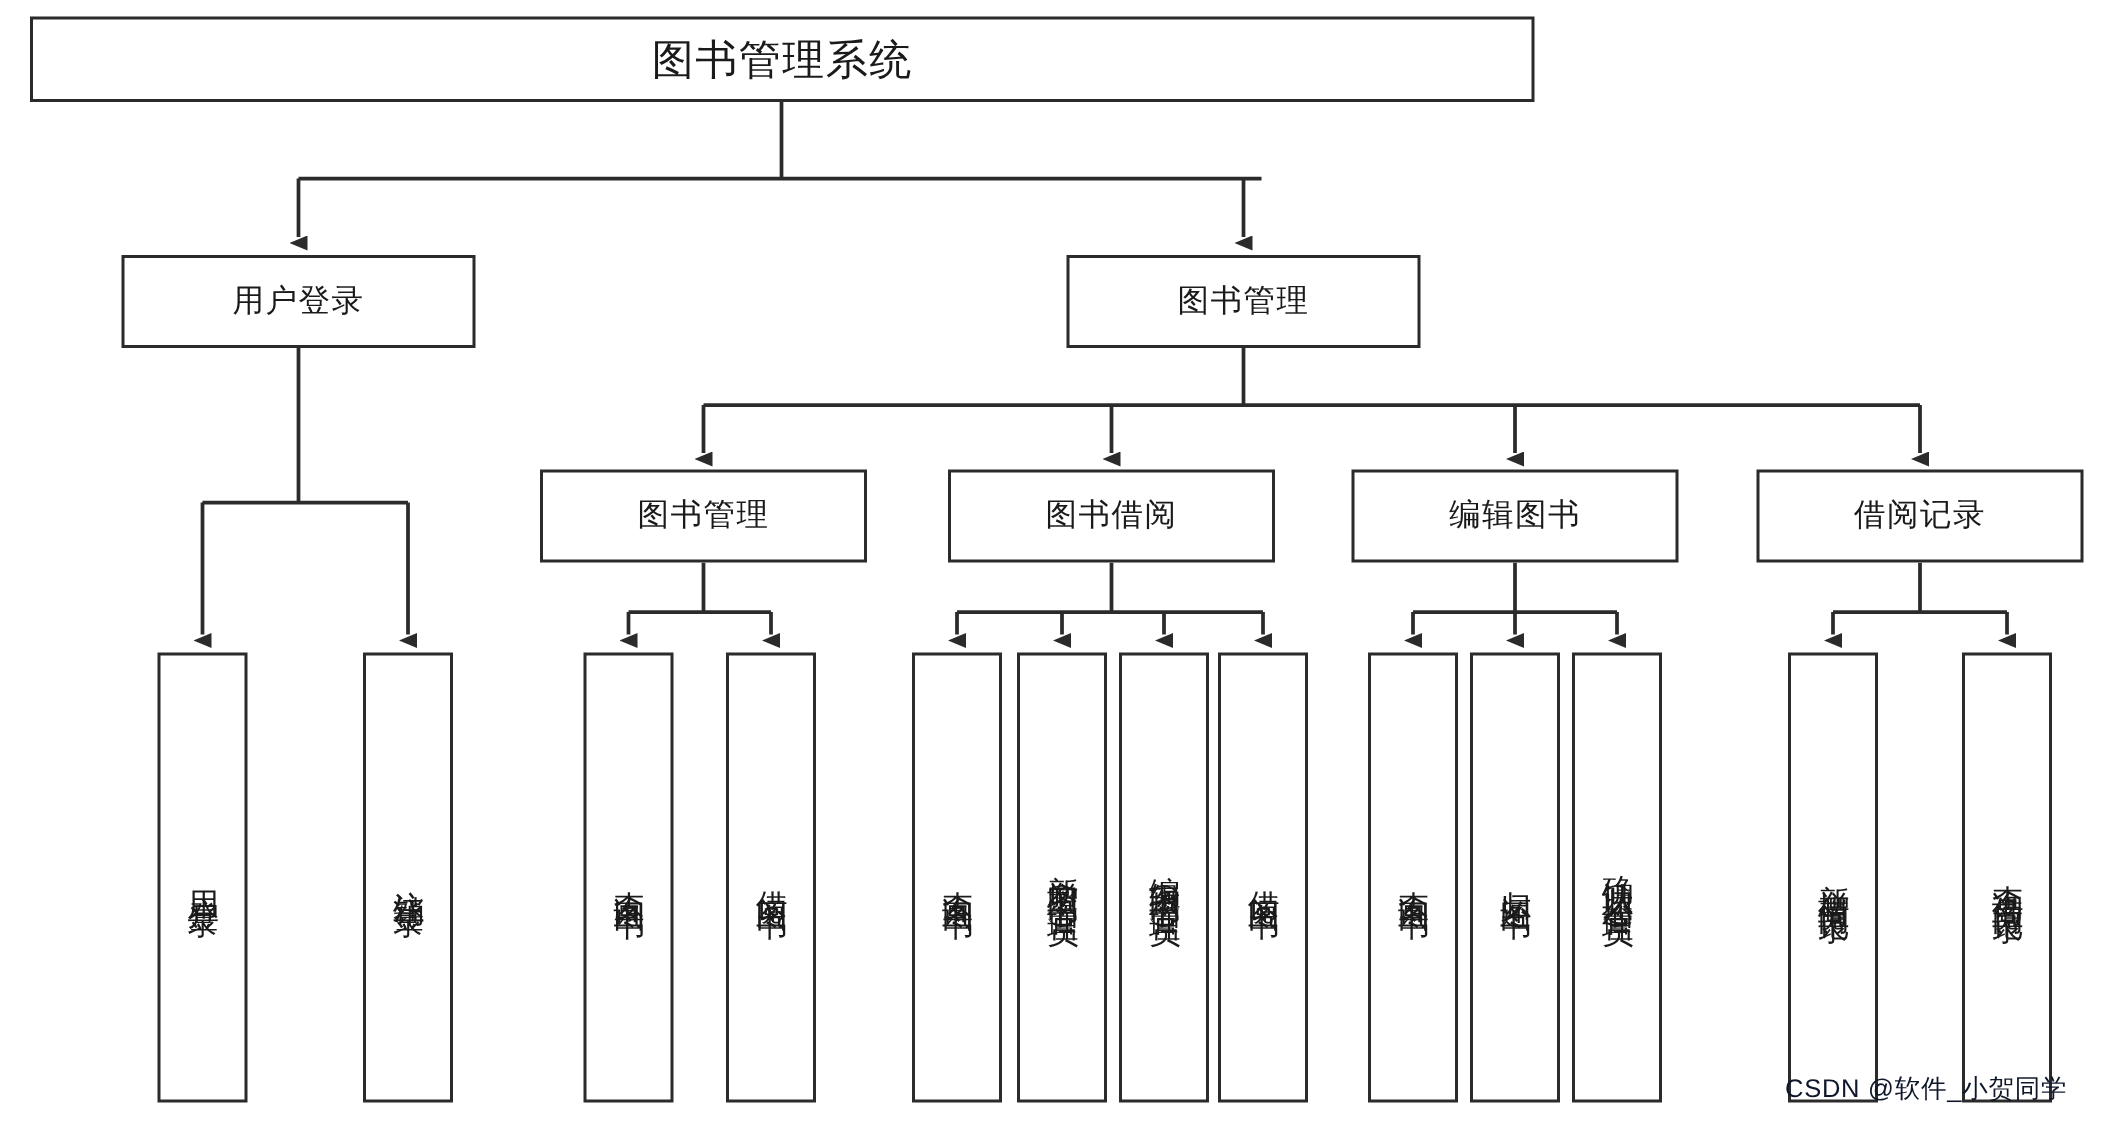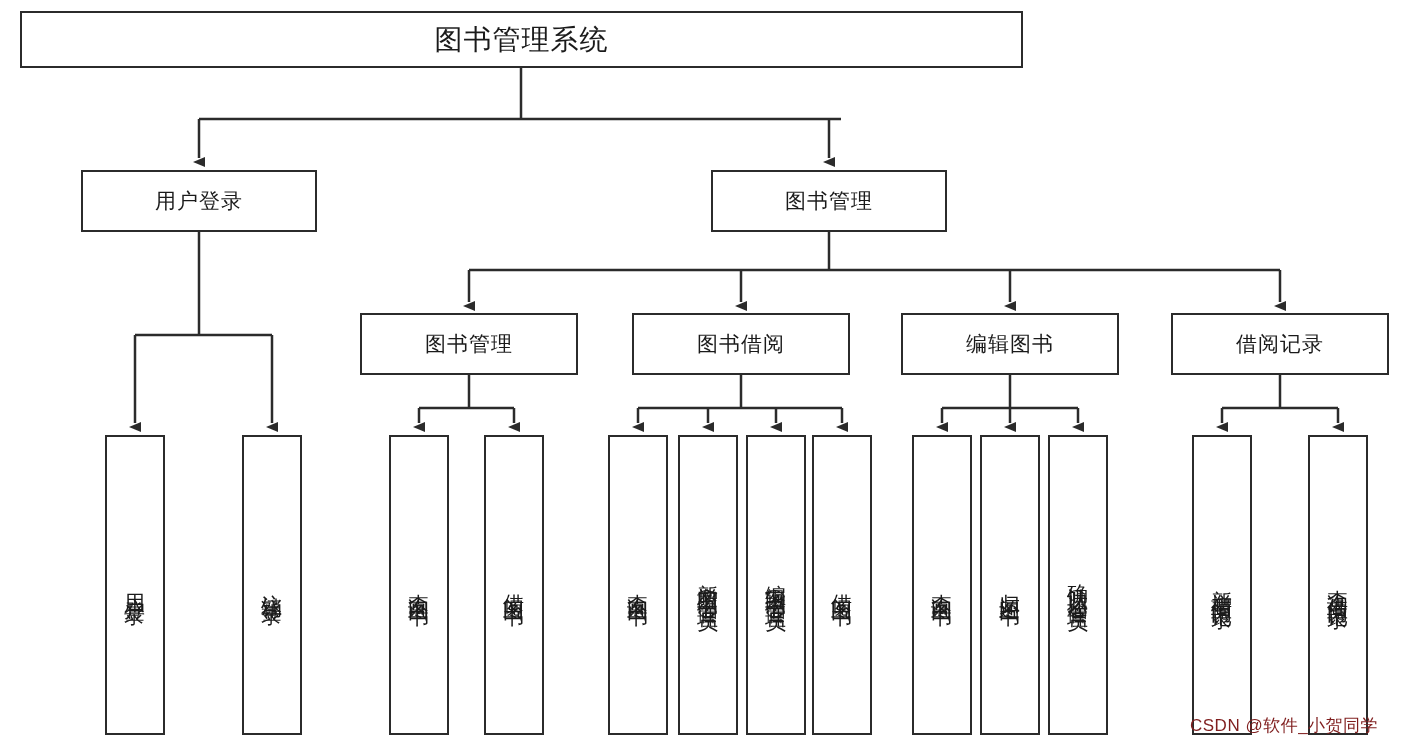--- a/index.html
+++ b/index.html
@@ -53,21 +53,21 @@
     justify-content: center;
   }
   .node.v .vtext {
     writing-mode: vertical-rl;
     text-orientation: upright;
     display: block;
     white-space: nowrap;
   }
   .watermark {
     position: absolute;
-    color: #7f1d1d;
+    color: #0f172a;
     font-size: 17px;
     letter-spacing: 0.5px;
     white-space: nowrap;
     user-select: none;
   }
 </style>
 </head>
 <body>
 
 <div id="canvas">

